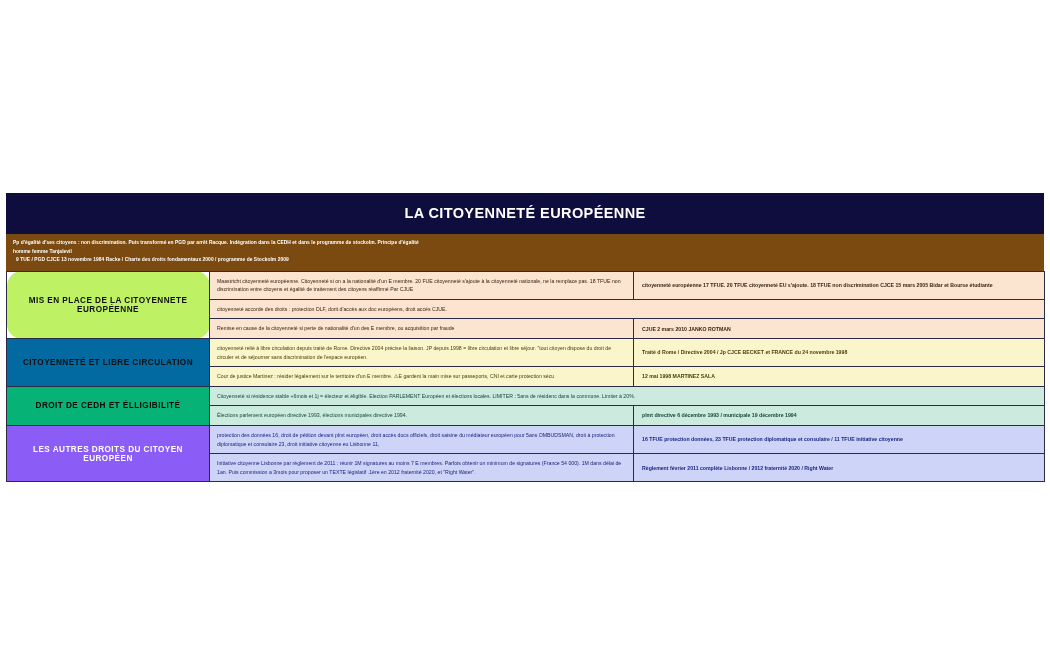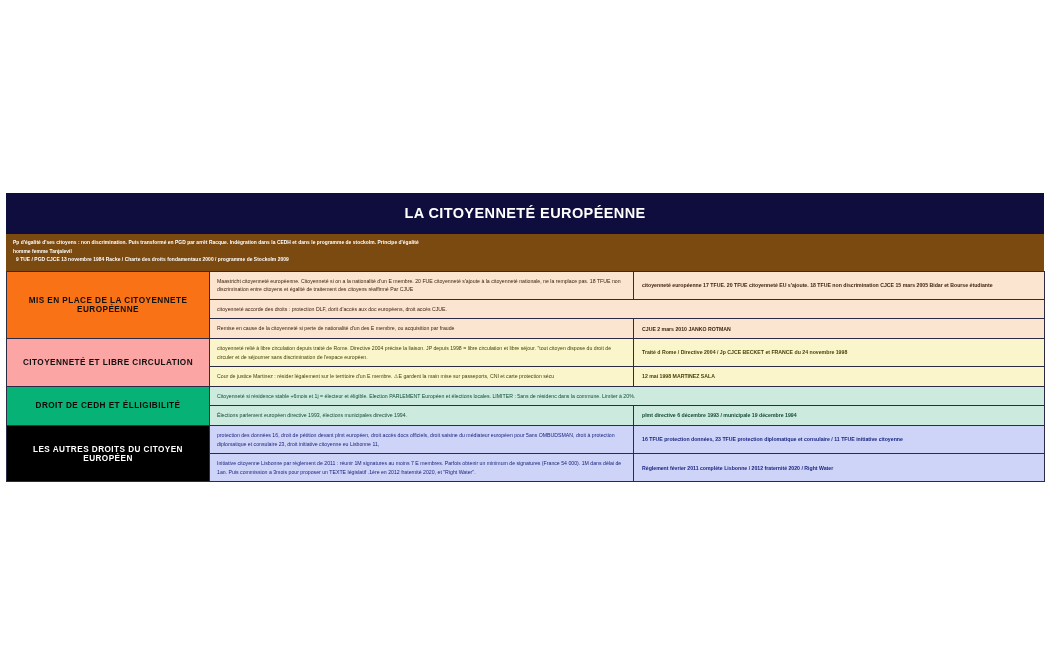--- a/index.html
+++ b/index.html
@@ -86,24 +86,24 @@
   }
   td.ref {
     width: 411px;
     padding: 5px 8px;
     font-size: 5.2px;
     line-height: 1.6;
     font-weight: bold;
   }
 
   
-  .cat-orange { background: #f97316; color: #101010; }
-  .cat-yellow { background: #fca5a5; color: #101010; }
+  .cat-orange { background: #bef264; color: #101010; border-radius: 15px; }
+  .cat-yellow { background: #0369a1; color: #101010; }
   .cat-green  { background: #07b277; color: #0a0a0a; }
-  .cat-blue   { background: #000000; color: #ffffff; }
+  .cat-blue   { background: #8b5cf6; color: #ffffff; }
 
   .cell-orange { background: #fbe4d0; color: #3d2410; }
   .cell-yellow { background: #fbf5cb; color: #463f06; }
   .cell-green  { background: #cdeade; color: #124a36; }
   .cell-blue   { background: #ced4f7; color: #1b2580; }
 </style>
 </head>
 <body>
 
 <div class="page">

